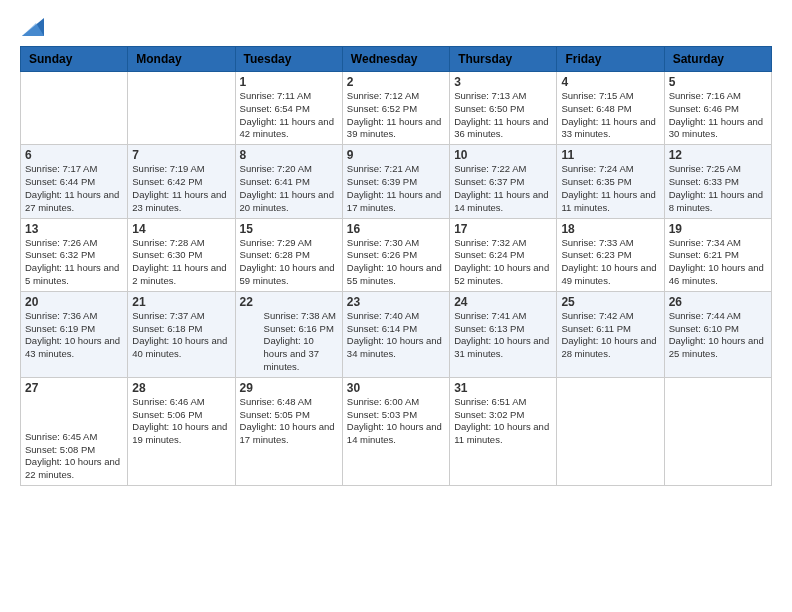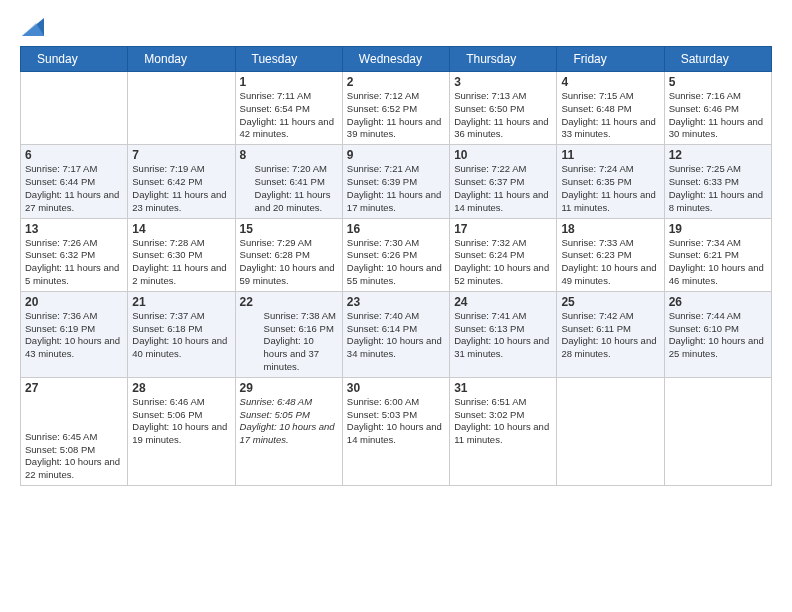--- a/index.html
+++ b/index.html
@@ -59,24 +59,24 @@
       font-size: 15px;
       color: #555;
     }
     .calendar {
       width: 100%;
       border-collapse: collapse;
       border: 1px solid #ccc;
     }
     .calendar th {
       background: #2a6db5;
-      color: #ffffff;
+      color: #000000;
       font-size: 12px;
-      font-weight: normal;
-      padding: 5px 16px;
+      font-weight: bold;
+      padding: 5px 8px;
       text-align: left;
       border: 1px solid #1a5a9a;
     }
     .calendar td {
       border: 1px solid #ccc;
       vertical-align: top;
       padding: 3px 4px;
       width: calc(100% / 7);
       background: #fff;
       min-height: 80px;
@@ -186,21 +186,21 @@
 Daylight: 11 hours and 27 minutes.</div>
           </td>
           <td>
             <span class="day-num">7</span>
             <div class="day-info" style="white-space: pre-line;">Sunrise: 7:19 AM
 Sunset: 6:42 PM
 Daylight: 11 hours and 23 minutes.</div>
           </td>
           <td>
             <span class="day-num">8</span>
-            <div class="day-info" style="white-space: pre-line; margin-left: 15px;">Sunrise: 7:20 AM
+            <div class="day-info" style="white-space: pre-line;">Sunrise: 7:20 AM
 Sunset: 6:41 PM
 Daylight: 11 hours and 20 minutes.</div>
           </td>
           <td>
             <span class="day-num">9</span>
             <div class="day-info" style="white-space: pre-line;">Sunrise: 7:21 AM
 Sunset: 6:39 PM
 Daylight: 11 hours and 17 minutes.</div>
           </td>
           <td>
@@ -318,21 +318,21 @@
 Daylight: 10 hours and 22 minutes.</div>
           </td>
           <td>
             <span class="day-num">28</span>
             <div class="day-info" style="white-space: pre-line;">Sunrise: 6:46 AM
 Sunset: 5:06 PM
 Daylight: 10 hours and 19 minutes.</div>
           </td>
           <td>
             <span class="day-num">29</span>
-            <div class="day-info" style="white-space: pre-line; font-style: italic;">Sunrise: 6:48 AM
+            <div class="day-info" style="white-space: pre-line;">Sunrise: 6:48 AM
 Sunset: 5:05 PM
 Daylight: 10 hours and 17 minutes.</div>
           </td>
           <td>
             <span class="day-num">30</span>
             <div class="day-info" style="white-space: pre-line;">Sunrise: 6:00 AM
 Sunset: 5:03 PM
 Daylight: 10 hours and 14 minutes.</div>
           </td>
           <td>

